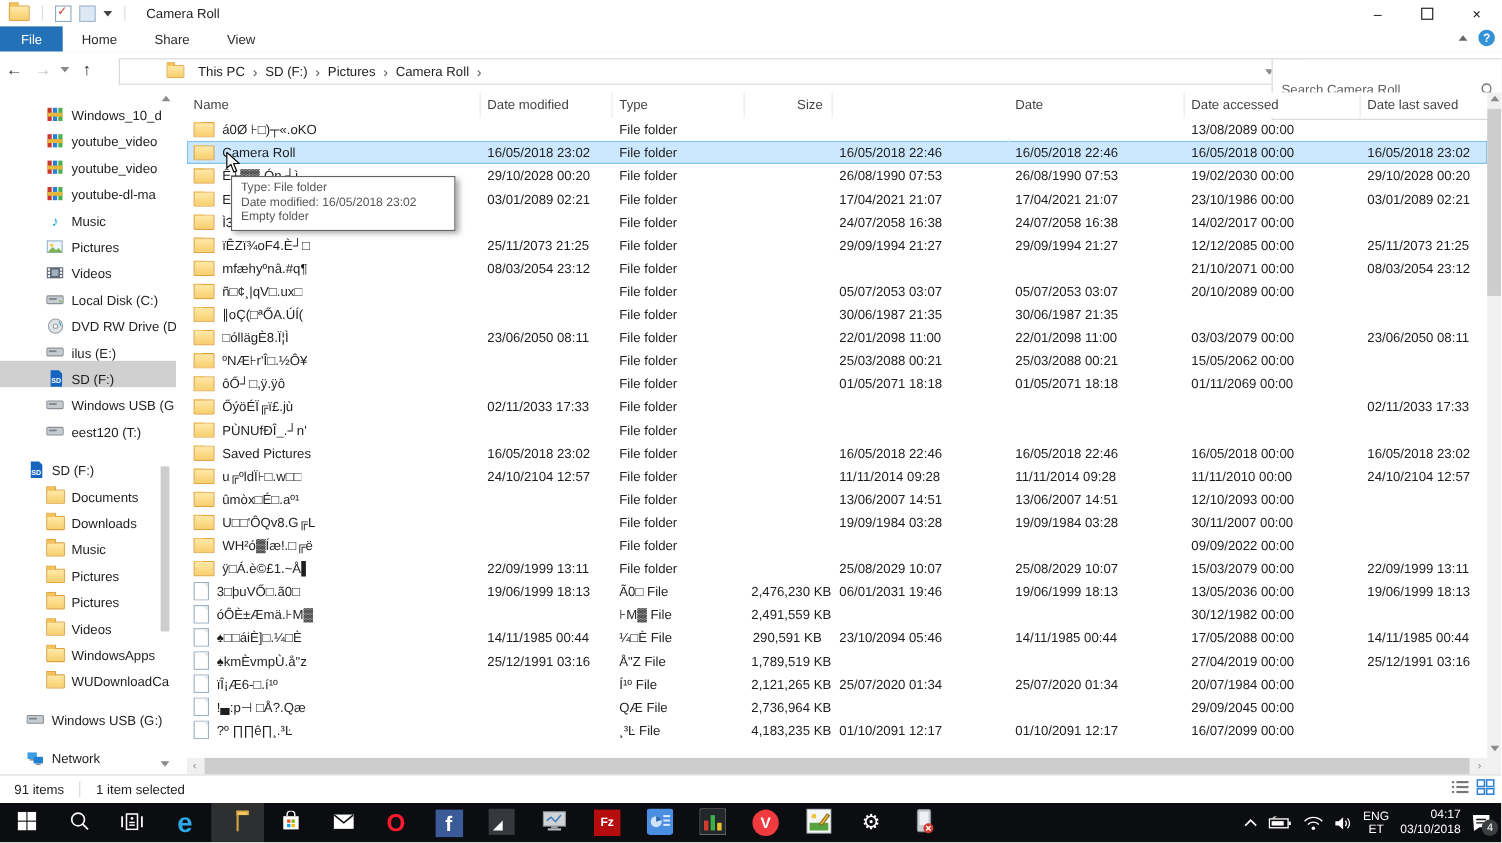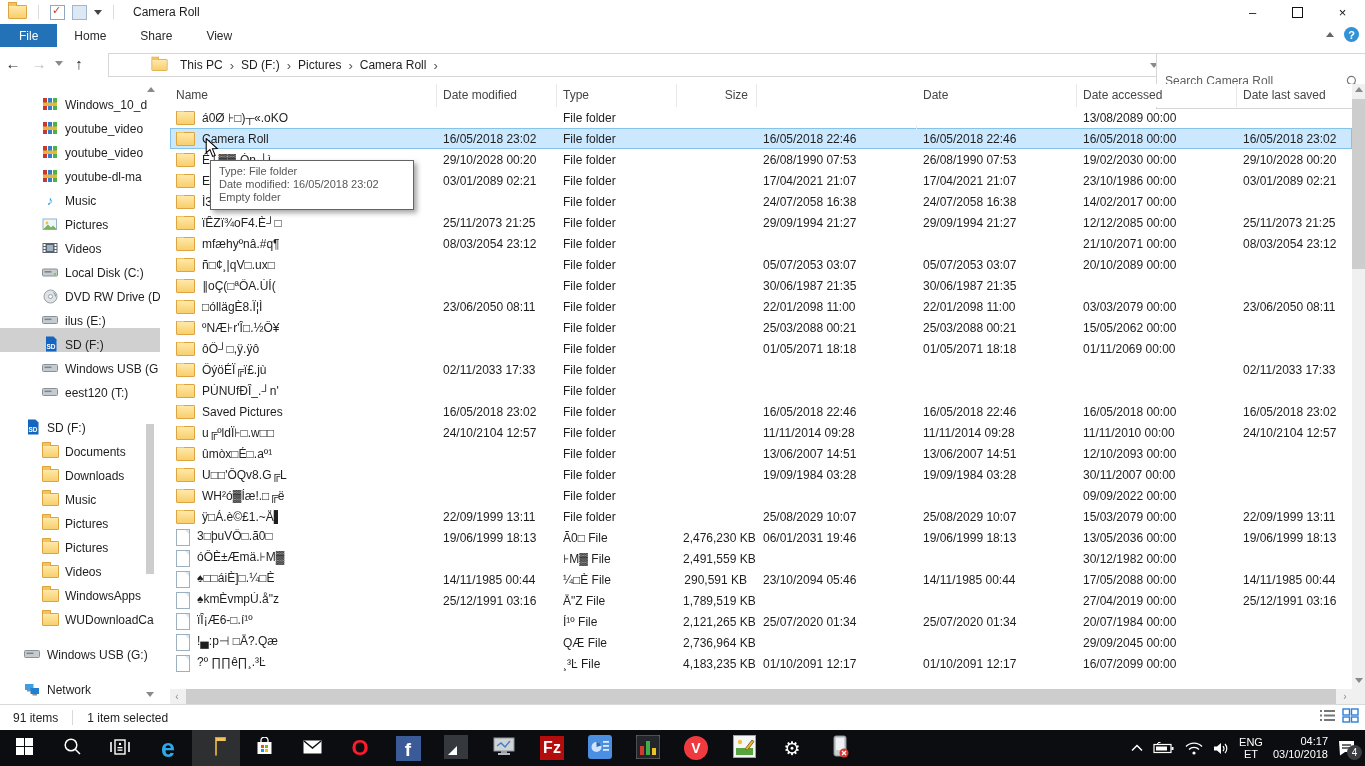--- a/index.html
+++ b/index.html
@@ -57,21 +57,21 @@
   #side-thumb{position:absolute;left:2px;top:340px;width:8px;height:150px;background:#cdcdcd;}
   
   #list-header{position:absolute;left:170px;top:84px;width:1182px;height:23px;display:flex;background:#fff;z-index:5;}
   .hcell{box-sizing:border-box;padding:4px 8px 0 6px;color:#454545;border-right:1px solid #e8e8e8;white-space:nowrap;overflow:hidden;}
   .h0{width:267px;}.h1{width:120px;}.h2{width:120px;}.h3{width:80px;text-align:right;}
   .h4{width:160px;margin-top:42px;}.h5{width:160px;}.h6{width:160px;}.h7{width:115px;border-right:none;}
   #rows{position:absolute;left:170px;top:107px;width:1182px;height:582px;overflow:hidden;}
   .row{height:21px;display:flex;align-items:center;box-sizing:border-box;}
   .row.selected{background:#cce8ff;box-shadow:inset 0 0 0 1px #84c3ee;}
   .cell{box-sizing:border-box;padding:0 8px 0 6px;white-space:nowrap;overflow:hidden;color:#1e1e1e;}
-  .c-name{width:267px;display:flex;gap:7px;}
+  .c-name{width:267px;display:flex;align-items:center;gap:7px;}
   .c-mod{width:120px;}.c-type{width:120px;}.c-size{width:80px;text-align:right;padding-right:10px;}
   .c-cre{width:160px;}.c-date{width:160px;}.c-acc{width:160px;}.c-sav{width:115px;}
   .ic-file{width:12px;height:15px;background:#fff;border:1px solid #9db0c0;position:relative;flex:none;}
   .ic-file::before{content:"";position:absolute;top:0;right:0;width:0;height:0;border-left:4px solid transparent;border-top:4px solid #dce6ee;}
   .nm{overflow:hidden;text-overflow:clip;white-space:nowrap;}
   
   #vscroll{position:absolute;right:0;top:84px;width:13px;height:605px;background:#f0f0f0;}
   #vthumb{position:absolute;left:0;top:15px;width:13px;height:170px;background:#cdcdcd;}
   #hscroll{position:absolute;left:170px;top:689px;width:1182px;height:15px;background:#f0f0f0;display:flex;align-items:center;}
   .hs-arrow{width:14px;text-align:center;color:#8a8a8a;font-size:10px;}
@@ -86,21 +86,21 @@
   #statusbar{position:absolute;left:0;top:704px;width:1365px;height:26px;border-top:1px solid #d9d9d9;background:#fff;display:flex;align-items:center;padding:0 13px;box-sizing:border-box;gap:14px;}
   .st-div{width:1px;height:15px;background:#d9d9d9;}
   #status-views{position:absolute;right:6px;top:708px;display:flex;gap:6px;}
   
   #taskbar{position:absolute;left:0;top:730px;width:1365px;height:36px;background:#0c0d10;display:flex;align-items:stretch;z-index:80;}
   .tb-btn{width:48px;display:flex;align-items:center;justify-content:center;flex:none;}
   .tb-btn.active{background:rgba(255,255,255,.14);}
   .i-edge{color:#2da8e8;font-size:25px;font-weight:bold;line-height:1;}
   .i-opera{color:#ff1b2d;font-size:22px;font-weight:800;line-height:1;}
   .i-fb{width:25px;height:25px;background:#3a5a98;color:#fff;font-weight:bold;font-size:19px;display:flex;align-items:flex-end;justify-content:center;line-height:1.1;}
-  .i-fz{width:24px;height:24px;background:#b50d0d;color:#fff;font-weight:bold;font-size:16px;display:flex;align-items:center;justify-content:center;}
+  .i-fz{width:24px;height:24px;background:#b50d0d;color:#fff;font-weight:bold;font-size:11px;display:flex;align-items:center;justify-content:center;}
   .i-viv{width:24px;height:24px;border-radius:50%;background:#ef3b3f;color:#fff;font-weight:bold;font-size:14px;display:flex;align-items:center;justify-content:center;}
   .i-settings{color:#fff;font-size:19px;line-height:1;}
   .i-explorer{width:22px;height:15px;background:linear-gradient(180deg,#ffe184,#f9bf3c);border:1px solid #caa23c;border-radius:1px;position:relative;}
   .i-explorer::before{content:"";position:absolute;left:-1px;top:-4px;width:9px;height:3px;background:#f3c35b;border:1px solid #caa23c;border-bottom:none;}
   #tray{margin-left:auto;display:flex;align-items:center;gap:10px;padding-right:10px;}
   .tray-txt{color:#fff;font-size:11px;line-height:12px;text-align:center;}
   .tray-clock{color:#fff;font-size:11px;line-height:13px;text-align:right;}
   .tray-note{position:relative;display:flex;align-items:center;}
   .note-badge{position:absolute;right:-7px;bottom:-4px;width:15px;height:15px;border-radius:50%;background:#3b3d40;color:#fff;font-size:10px;display:flex;align-items:center;justify-content:center;}
 </style>

